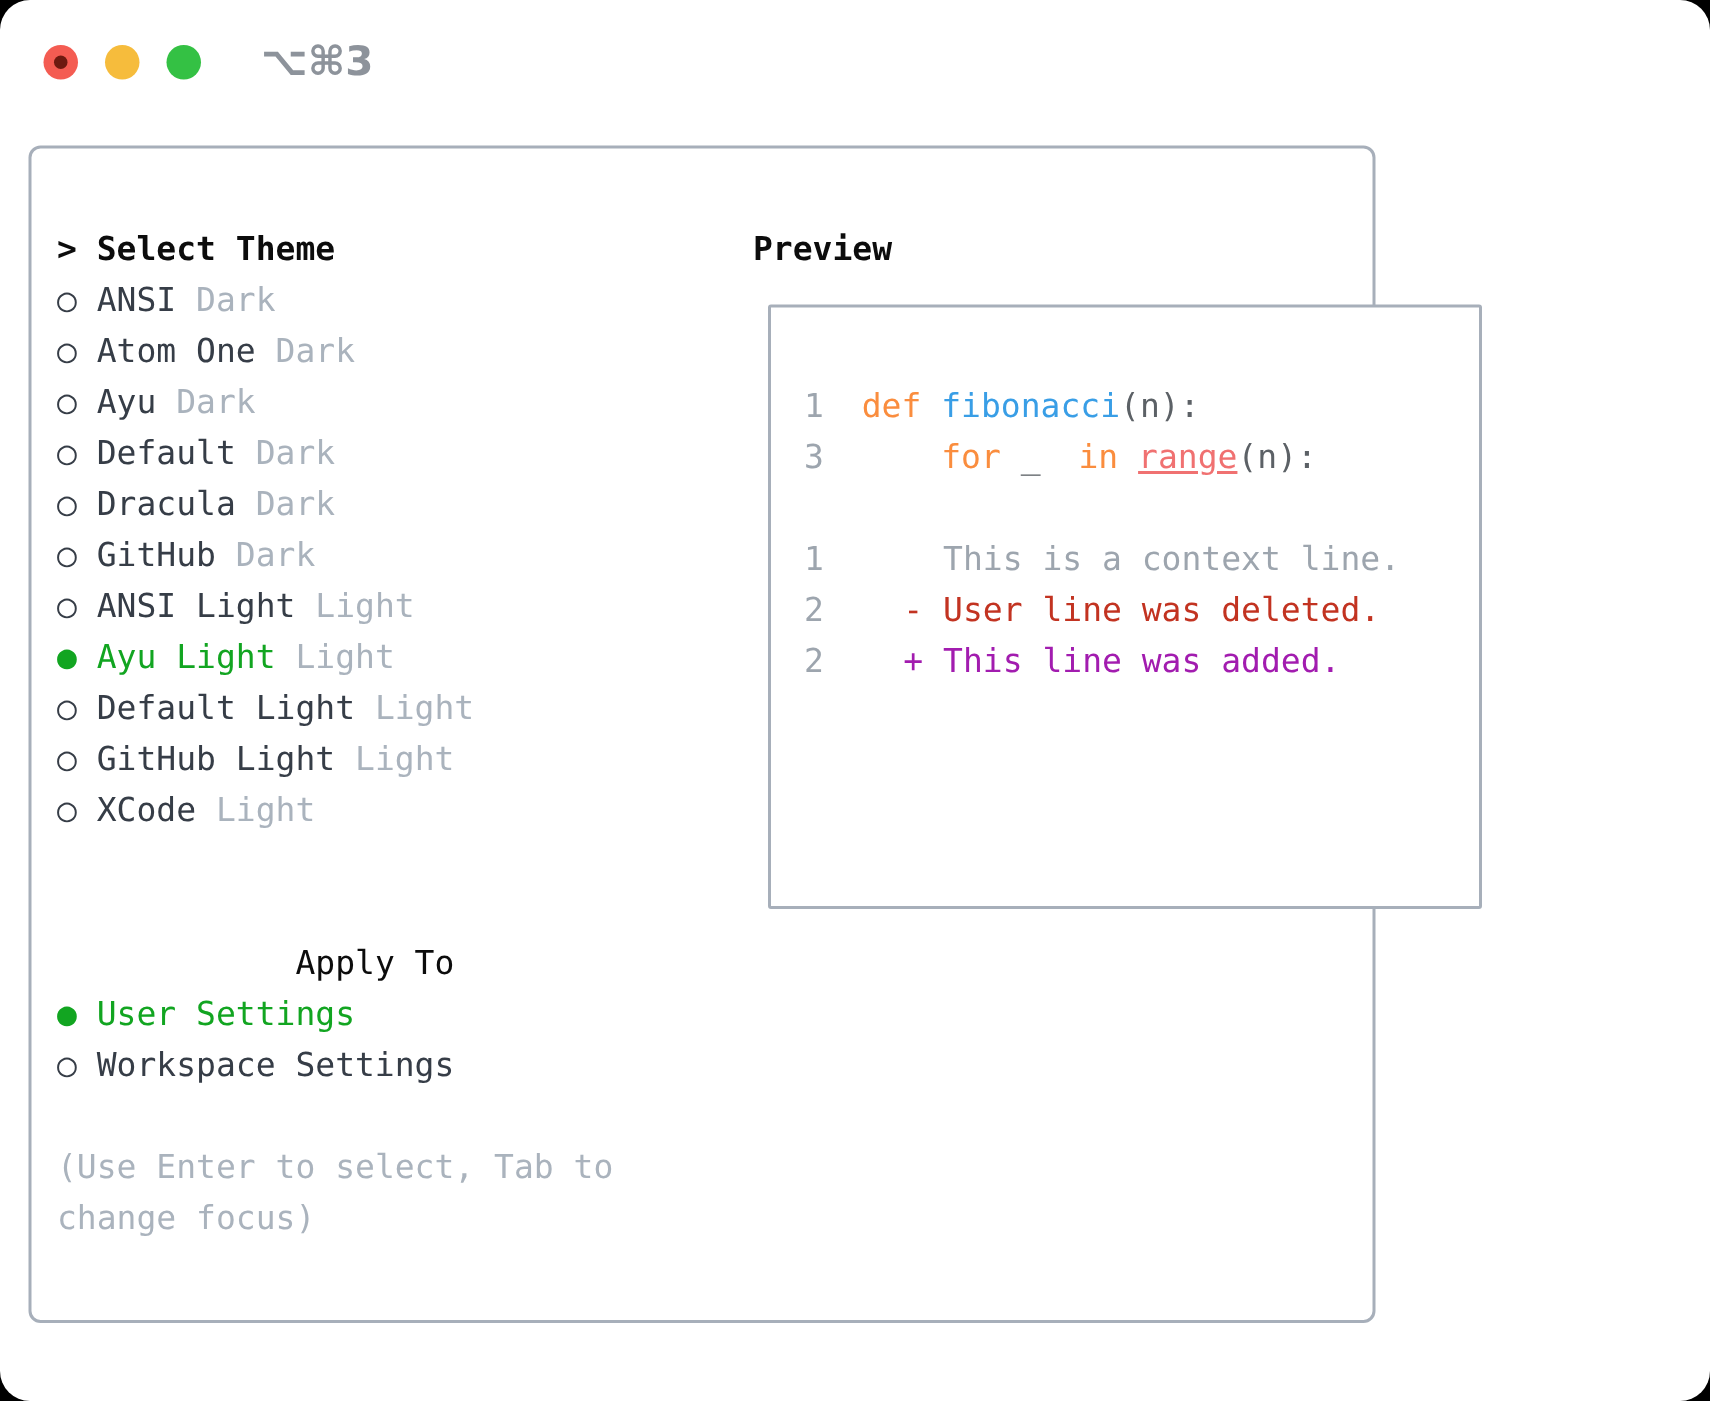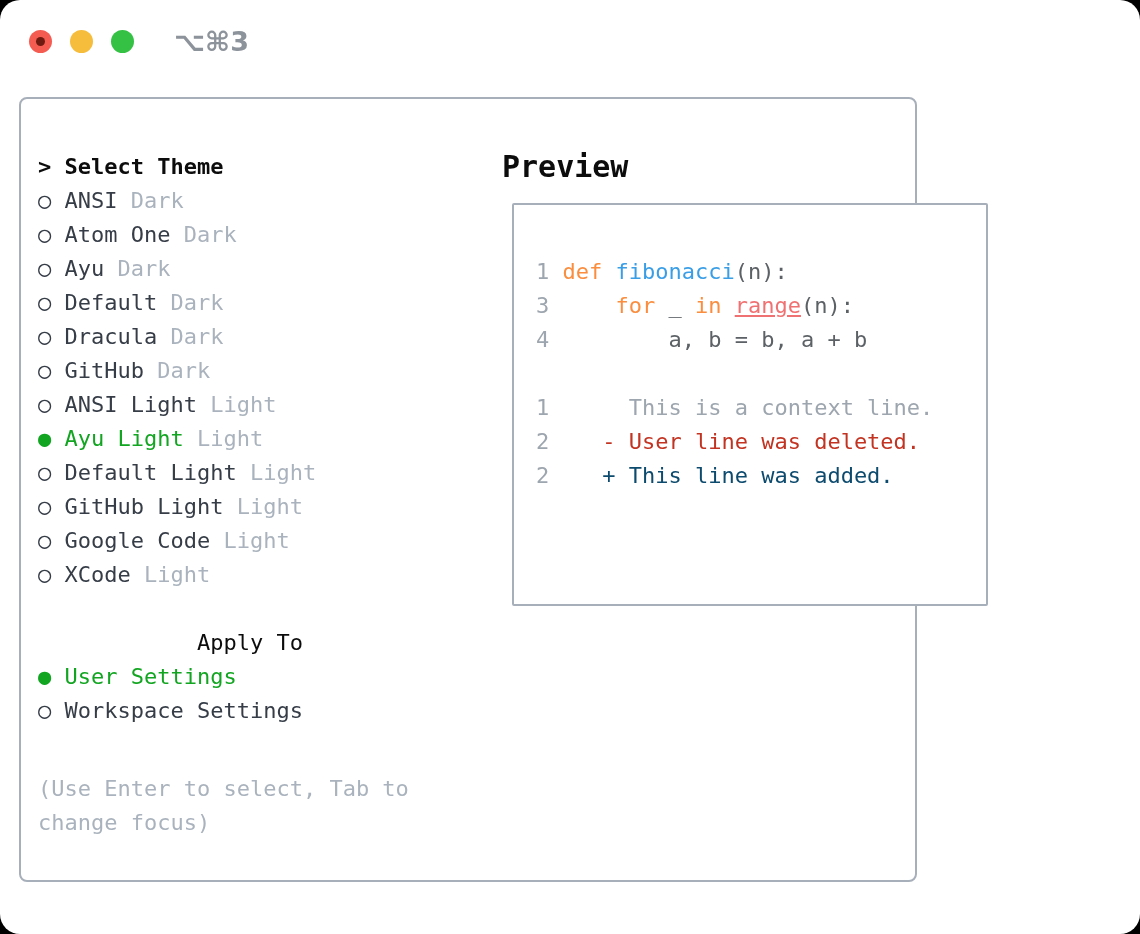--- a/index.html
+++ b/index.html
@@ -41,43 +41,43 @@
   .marker { display: inline-block; width: 2ch; color: #363d47; }
   .header-row { font-weight: bold; color: #0c0c0c; }
   .header-row .marker { font-weight: bold; color: #0c0c0c; }
   .variant { color: #aab3bd; }
   .row.selected .marker, .row.selected .name { color: #12a521; }
 
   .apply-block { position: absolute; left: 17px; top: 527px; }
   .apply-title { color: #0c0c0c; text-align: right; }
   .hint {
     position: absolute; left: 17px; top: 663px; width: 29ch;
-    font-size: 22px; line-height: 34px; color: #aab3bd; white-space: pre-wrap; margin-top: 10px;
+    font-size: 22px; line-height: 34px; color: #aab3bd; white-space: pre-wrap;
   }
 
   
   .preview-title {
     position: absolute; left: 481px; top: 51px;
-    font-size: 30px; line-height: 34px; font-weight: bold; color: #0c0c0c;
+    font-size: 22px; line-height: 34px; font-weight: bold; color: #0c0c0c;
   }
   .preview-box {
     position: absolute; left: 491px; top: 104px; width: 476px; height: 403px;
     border: 2px solid #a7afba; border-radius: 2px; background: #fff;
     padding: 50px 0 0 22px; overflow: hidden;
   }
   .code-line { white-space: pre; font-size: 22px; line-height: 34px; color: #5c6166; }
   .ln { display: inline-block; width: 2ch; color: #9da5ae; }
   .tok-plain    { color: #5c6166; }
-  .tok-keyword  { color: #fa8d3e; }
+  .tok-keyword  { color: #fa8d3e; margin-left: 12px; }
   .tok-function { color: #399ee6; }
   .tok-number   { color: #a37acc; }
   .tok-call     { color: #f07171; text-decoration: underline; }
   .tok-context  { color: #9da5ae; margin-top: 20px; }
   .tok-deleted  { color: #c23321; }
-  .tok-added    { color: #0c4a6e; }
+  .tok-added    { color: #a21caf; }
 </style>
 </head>
 <body>
 
 <div class="window">
 
   <div class="titlebar">
     <div class="traffic red">
         <div class="dot"></div>
       </div>
@@ -94,38 +94,36 @@
       <div class="row"><span class="marker">○</span><span class="name">ANSI</span><span> </span><span class="variant">Dark</span></div>
       <div class="row"><span class="marker">○</span><span class="name">Atom One</span><span> </span><span class="variant">Dark</span></div>
       <div class="row"><span class="marker">○</span><span class="name">Ayu</span><span> </span><span class="variant">Dark</span></div>
       <div class="row"><span class="marker">○</span><span class="name">Default</span><span> </span><span class="variant">Dark</span></div>
       <div class="row"><span class="marker">○</span><span class="name">Dracula</span><span> </span><span class="variant">Dark</span></div>
       <div class="row"><span class="marker">○</span><span class="name">GitHub</span><span> </span><span class="variant">Dark</span></div>
       <div class="row"><span class="marker">○</span><span class="name">ANSI Light</span><span> </span><span class="variant">Light</span></div>
       <div class="row selected"><span class="marker">●</span><span class="name">Ayu Light</span><span> </span><span class="variant">Light</span></div>
       <div class="row"><span class="marker">○</span><span class="name">Default Light</span><span> </span><span class="variant">Light</span></div>
       <div class="row"><span class="marker">○</span><span class="name">GitHub Light</span><span> </span><span class="variant">Light</span></div>
-      <div class="row"><span class="marker">○</span><span class="name">Google Code</span><span> </span><span class="variant">Light</span></div>
       <div class="row"><span class="marker">○</span><span class="name">XCode</span><span> </span><span class="variant">Light</span></div>
     </div>
 
     <div class="apply-block">
       <div class="row apply-title"><span class="marker"> </span><span>Apply To</span></div>
       <div class="row selected"><span class="marker">●</span><span class="name">User Settings</span></div>
       <div class="row"><span class="marker">○</span><span class="name">Workspace Settings</span></div>
     </div>
 
     <div class="hint">(Use Enter to select, Tab to change focus)</div>
 
     <div class="preview-title">Preview</div>
 
     <div class="preview-box">
       <div class="code-line"><span class="ln">1</span><span class="tok-keyword">def </span><span class="tok-function">fibonacci</span><span class="tok-plain">(n):</span></div>
       <div class="code-line"><span class="ln">3</span><span class="tok-plain">    </span><span class="tok-keyword">for</span><span class="tok-plain"> _ </span><span class="tok-keyword">in</span><span class="tok-plain"> </span><span class="tok-call">range</span><span class="tok-plain">(n):</span></div>
-      <div class="code-line"><span class="ln">4</span><span class="tok-plain">        a, b = b, a + b</span></div>
       <div class="code-line"><span class="ln"></span><span class="tok-plain"></span></div>
       <div class="code-line"><span class="ln">1</span><span class="tok-context">     This is a context line.</span></div>
       <div class="code-line"><span class="ln">2</span><span class="tok-deleted">   - User line was deleted.</span></div>
       <div class="code-line"><span class="ln">2</span><span class="tok-added">   + This line was added.</span></div>
     </div>
 
   </div>
 </div>
 
 </body></html>

